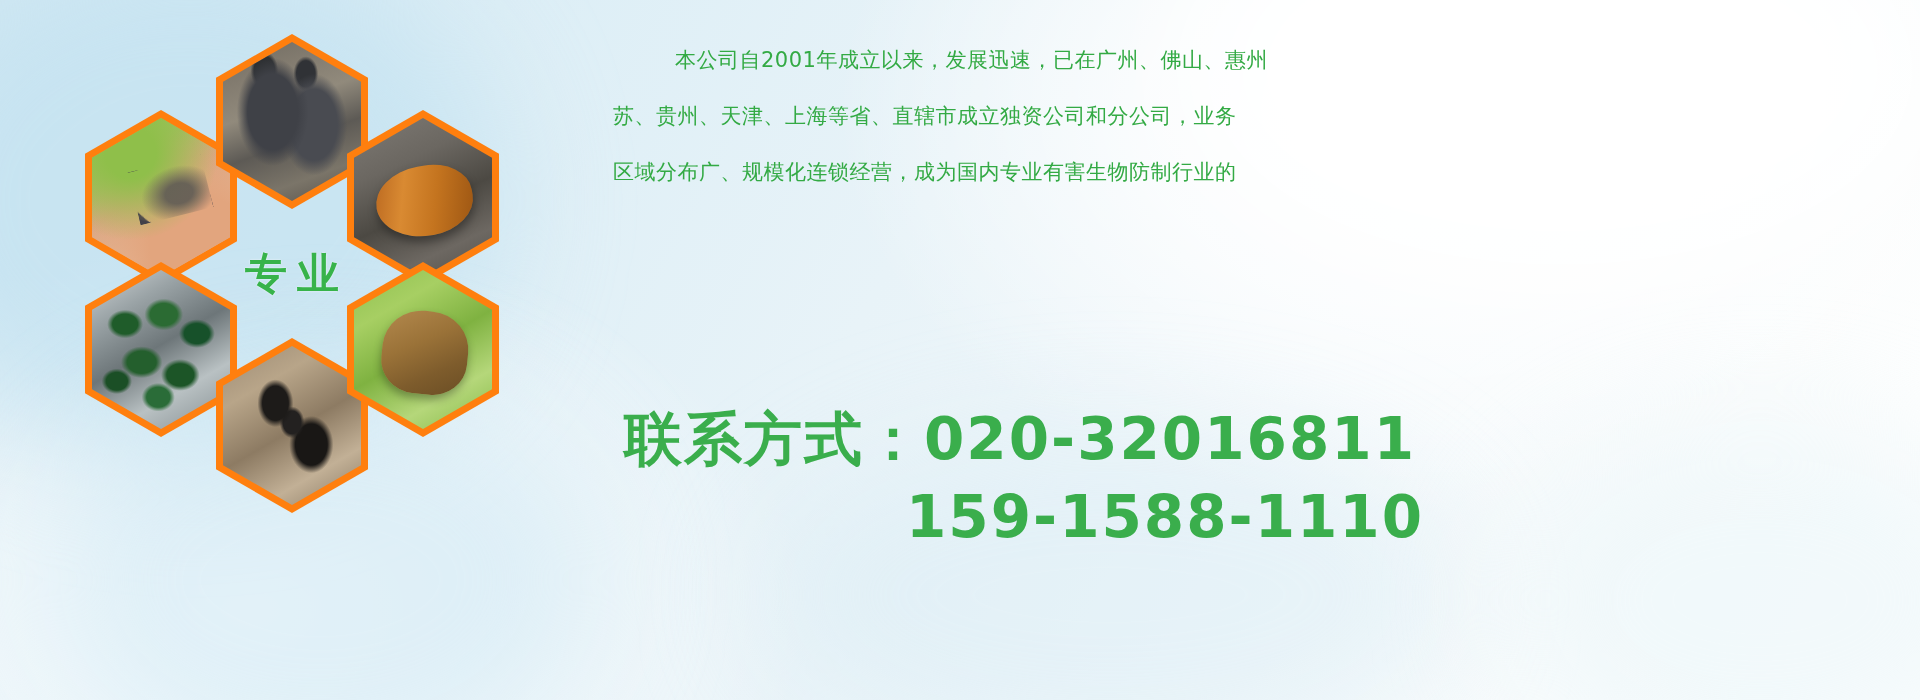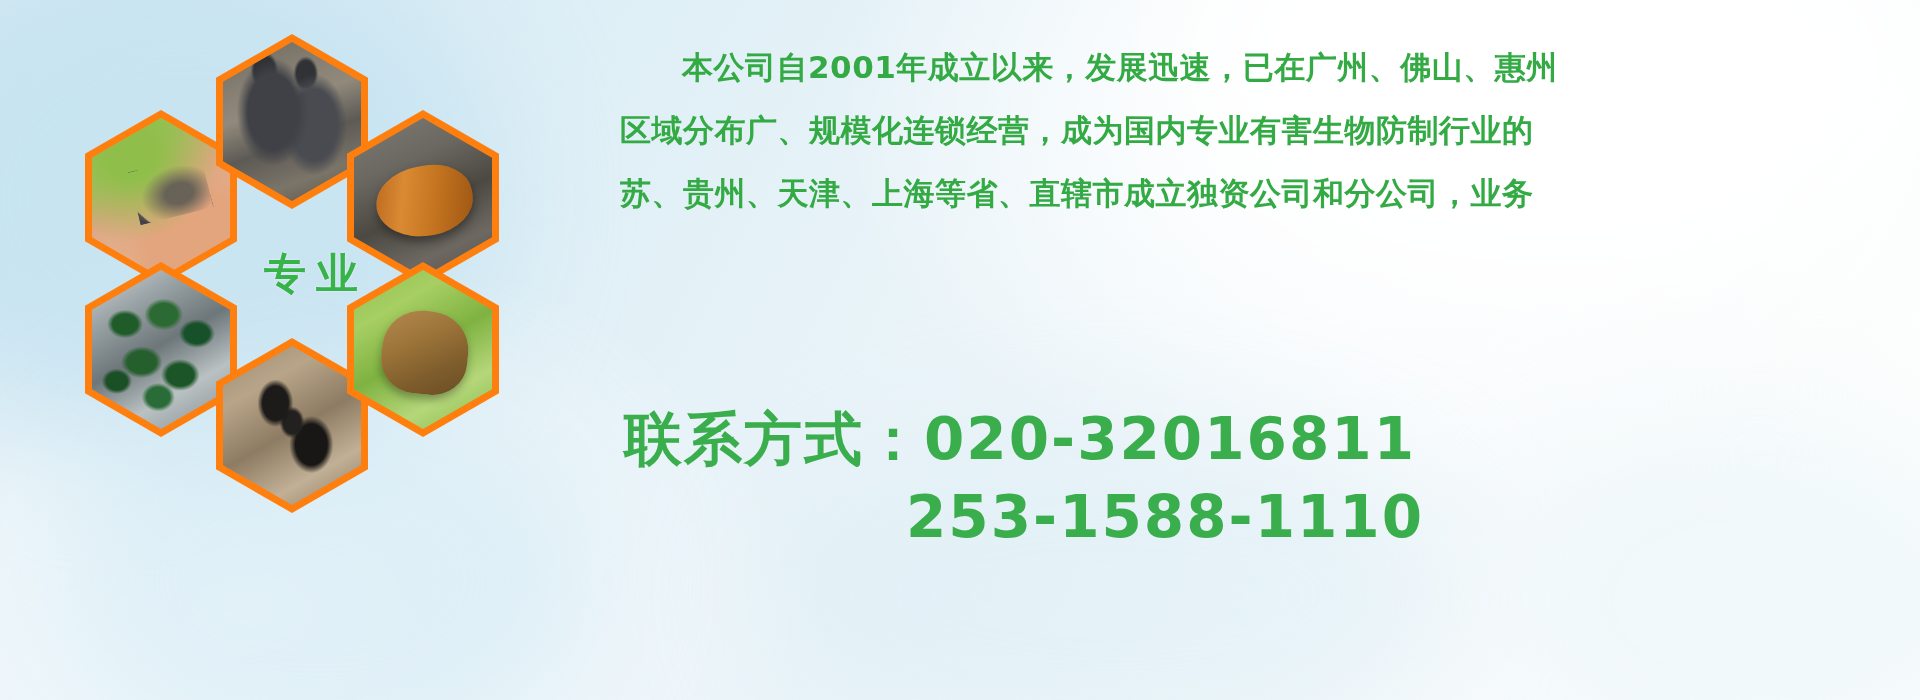--- a/index.html
+++ b/index.html
@@ -123,25 +123,25 @@
     font-weight:700;font-size:42px;line-height:1.28;
     color:#37b34a;letter-spacing:10px;text-indent:10px;
     text-shadow:0 0 2px rgba(255,255,255,.8);
   }
 
   
   #copy{
     position:absolute;left:612px;top:32px;width:1300px;
   }
   #copy p{
-    margin:8px;
+    margin:1px;
     color:#33aa44;
     font-family:"DejaVu Sans","Liberation Sans",sans-serif;
-    font-weight:700;
-    font-size:31px;
+    font-weight:400;
+    font-size:21px;
     line-height:55px;
     letter-spacing:.5px;
     white-space:nowrap;
   }
   #copy p.first{text-indent:62px;}
 
   #contact{position:absolute;left:624px;top:400px;width:1290px;}
   #contact .line{
     margin:0;color:#3aae4c;
     font-family:"DejaVu Sans","Liberation Sans",sans-serif;
@@ -192,30 +192,30 @@
         <div class="art art-ant"></div>
       </div>
     </div>
 
     <div class="hex" style="left:262px;top:244px;">
       <div class="inner">
         <div class="art art-stinkbug"></div>
       </div>
     </div>
 
-    <div class="hex-caption" style="left:131px;top:168px;align-items:flex-end;">
+    <div class="hex-caption" style="left:131px;top:168px;">
       <span>专业</span>
     </div>
 
   </div>
 
   <div id="copy">
     <p class="first">本公司自2001年成立以来，发展迅速，已在广州、佛山、惠州</p>
+    <p>苏、贵州、天津、上海等省、直辖市成立独资公司和分公司，业务</p>
     <p>区域分布广、规模化连锁经营，成为国内专业有害生物防制行业的</p>
-    <p>苏、贵州、天津、上海等省、直辖市成立独资公司和分公司，业务</p>
   </div>
 
   <div id="contact">
     <p class="line">联系方式：020-32016811</p>
-    <p class="line second">253-1588-1110</p>
+    <p class="line second">159-1588-1110</p>
   </div>
 
 </div>
 
 </body></html>

